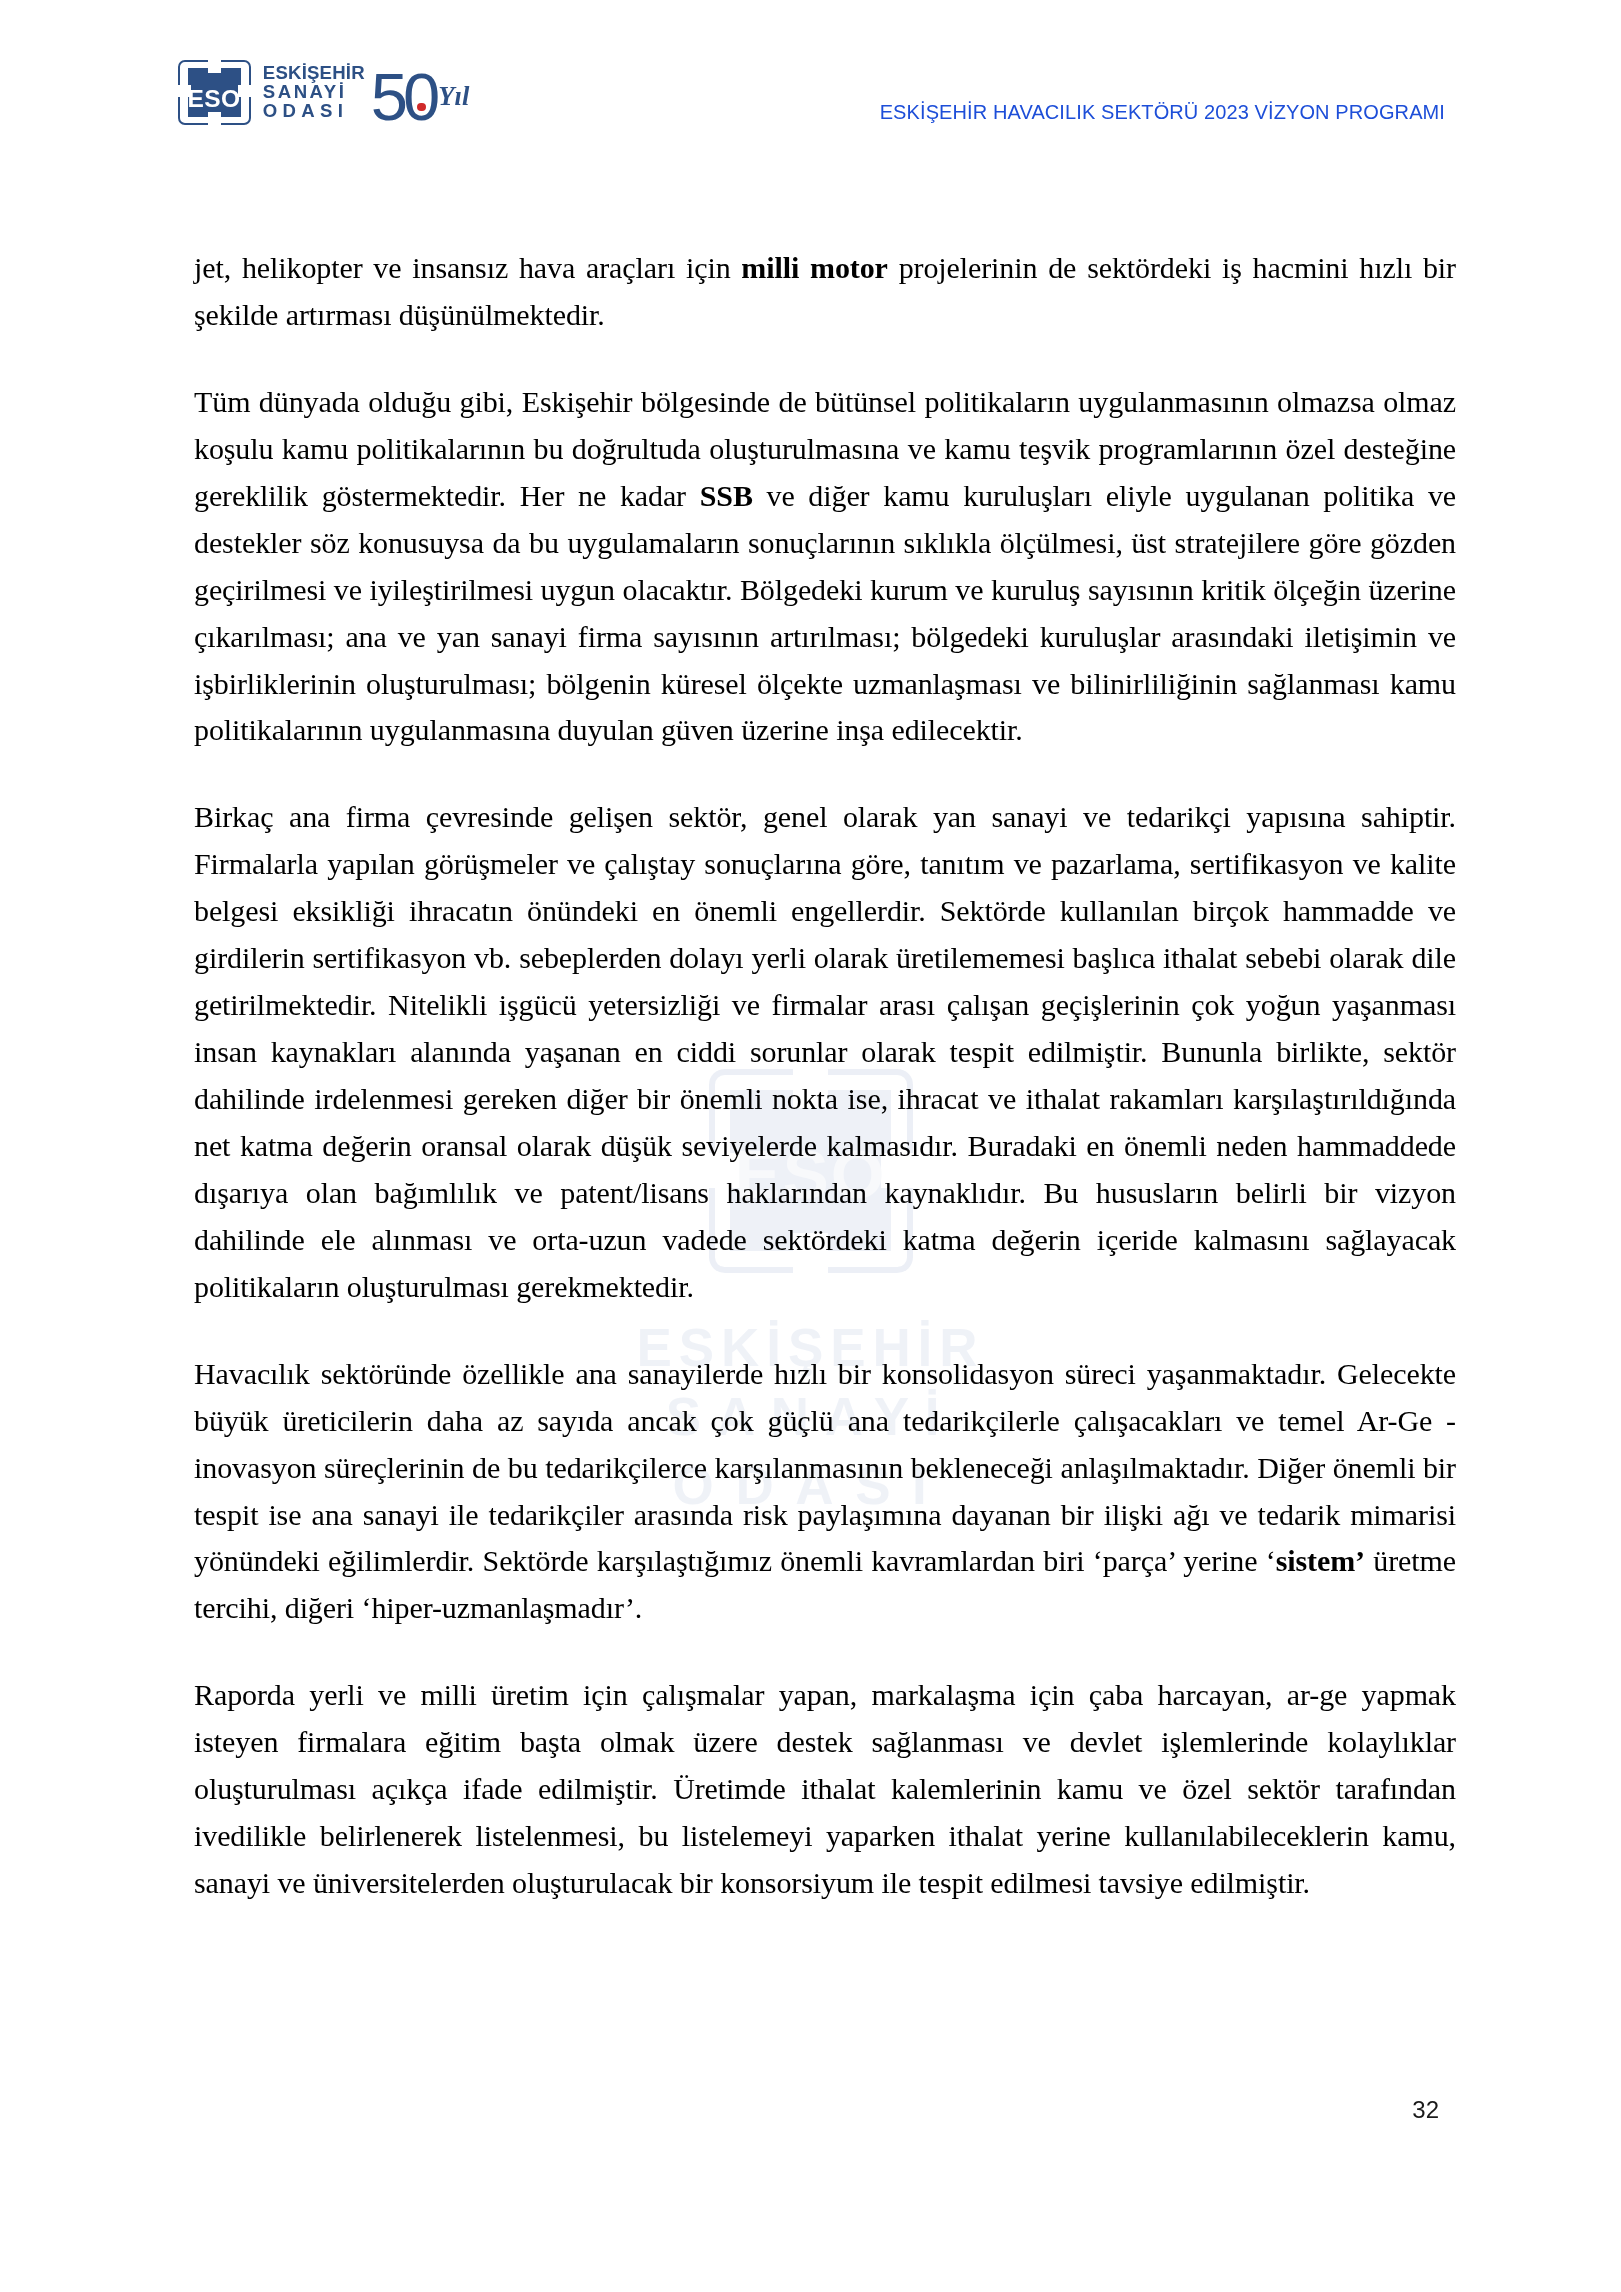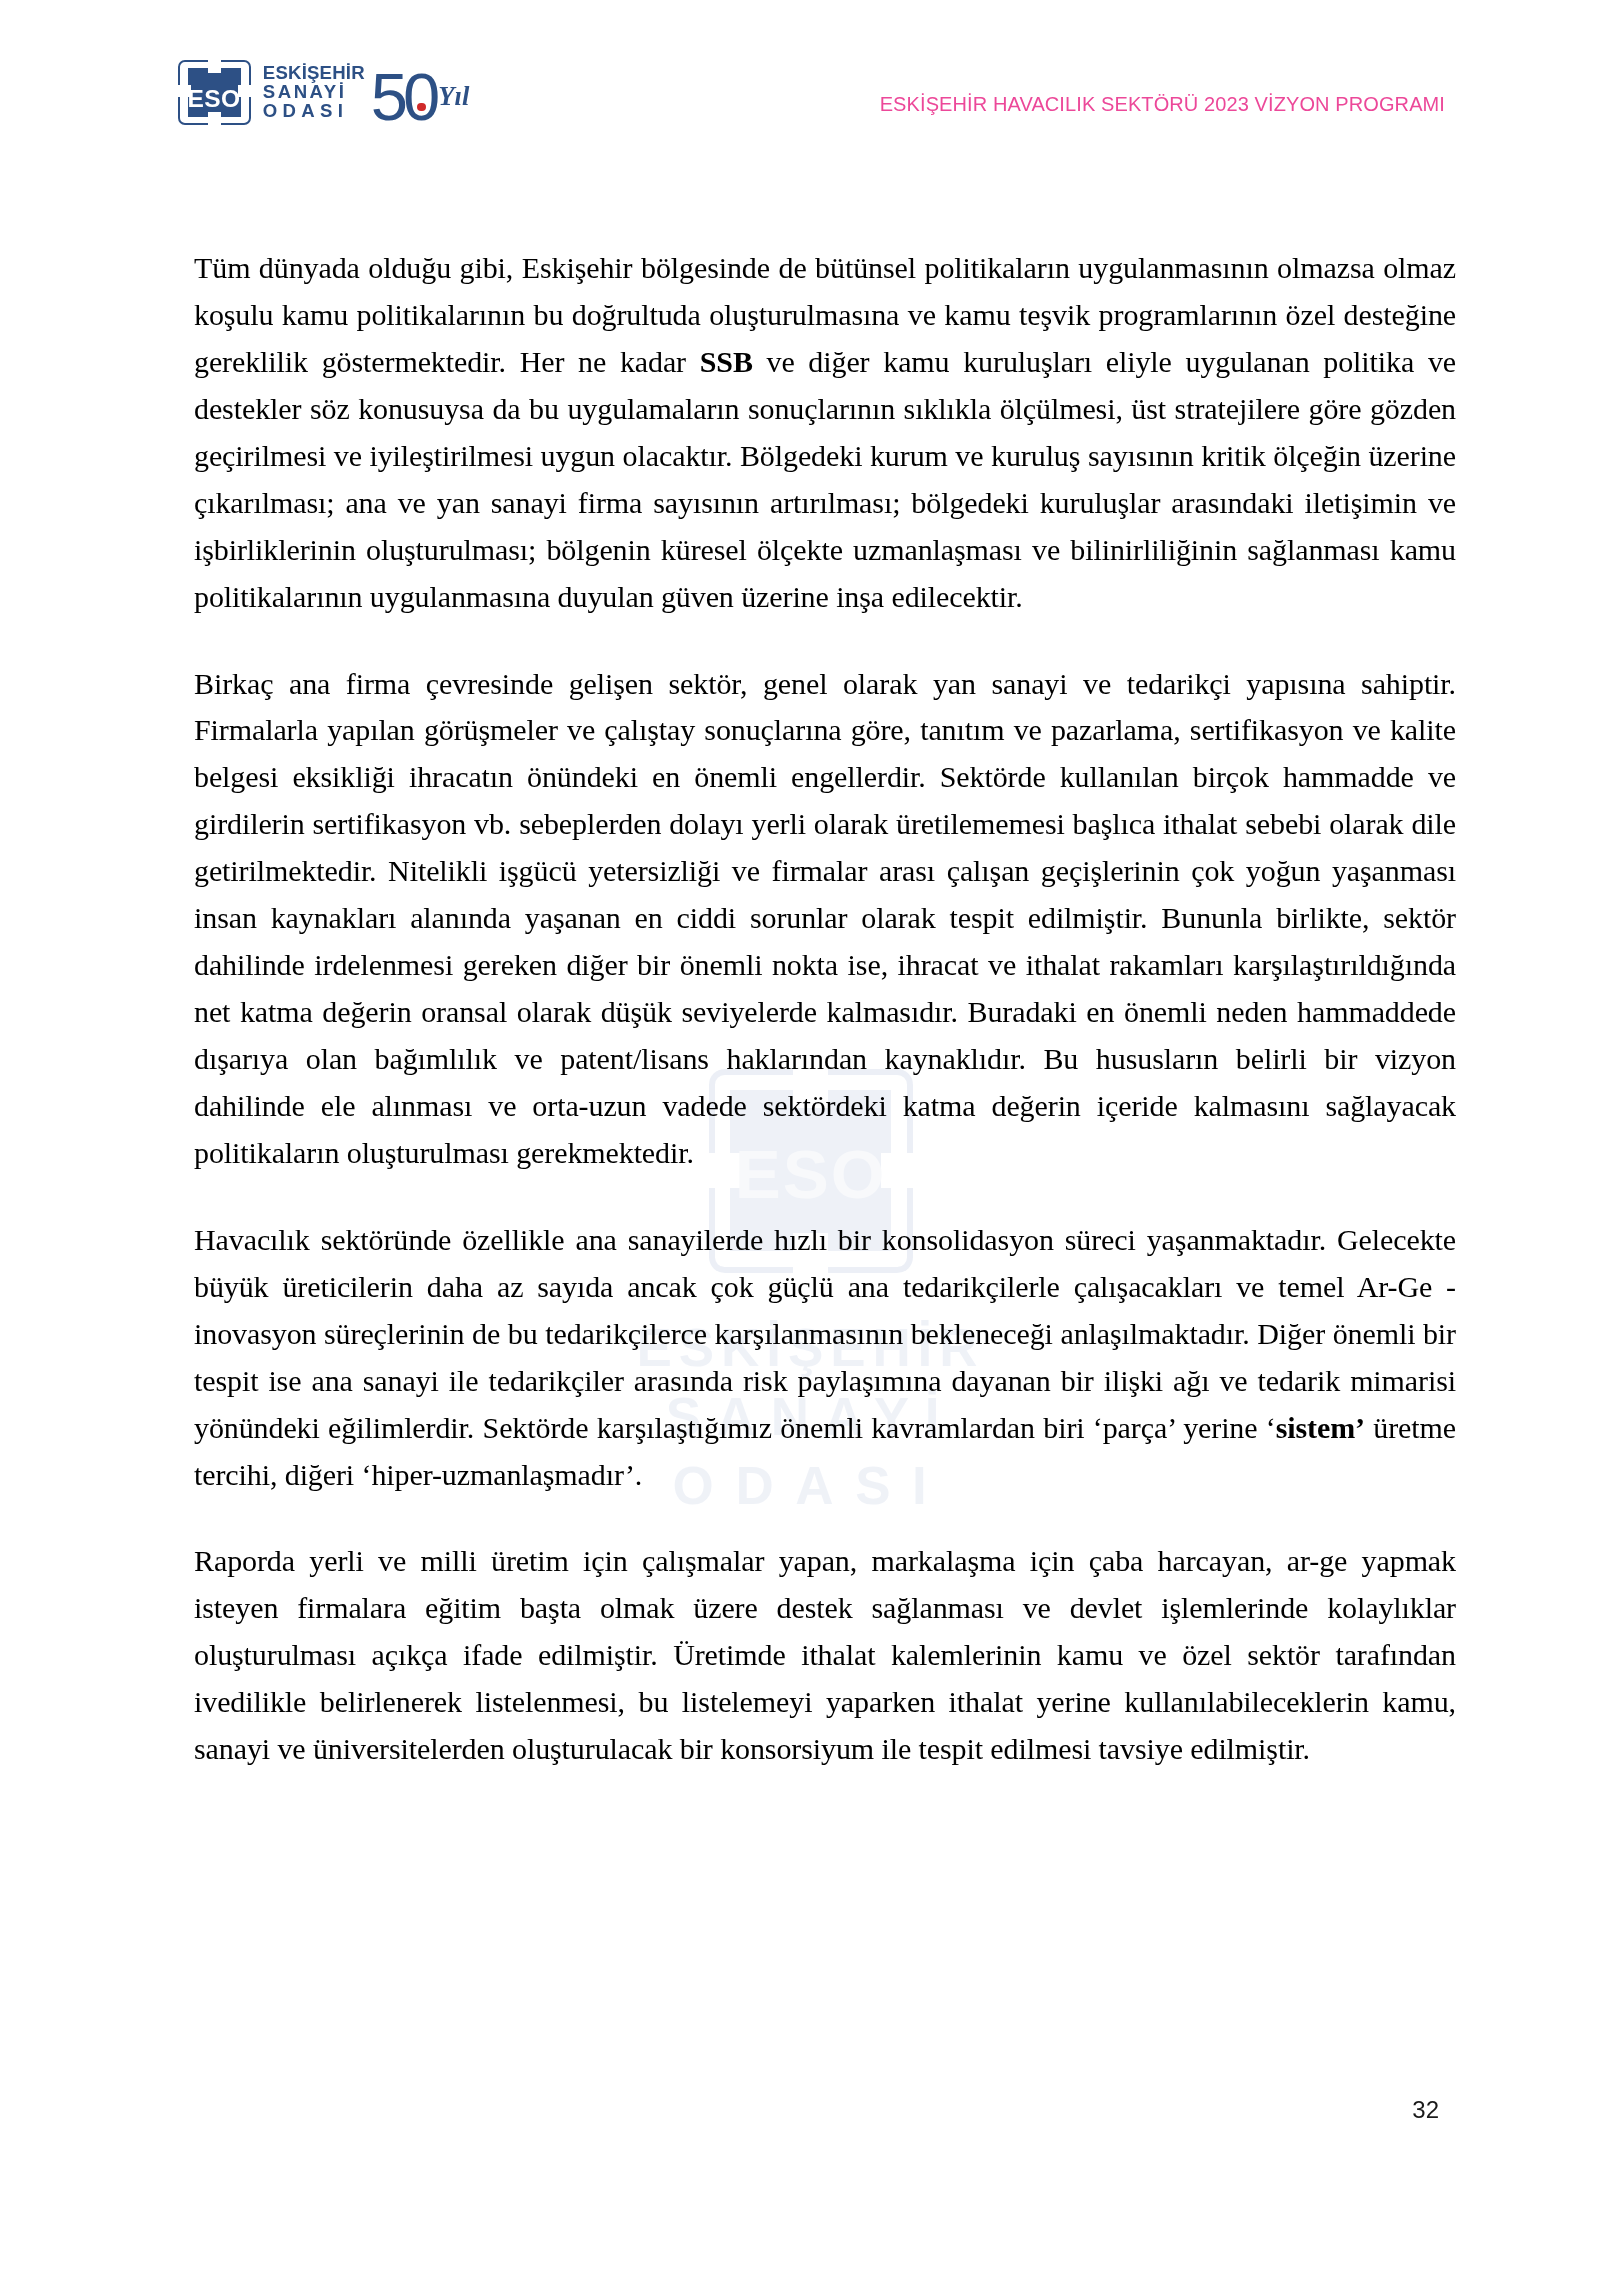--- a/index.html
+++ b/index.html
@@ -176,25 +176,25 @@
     font-weight: bold;
     font-size: 26.5px;
     color: #2d5085;
     margin-left: 2.9px;
     margin-bottom: 15px;
   }
 
   .header-title {
     position: absolute;
     right: 176px;
-    top: 90px;
+    top: 98px;
     text-align: center;
     font-family: "Liberation Sans", sans-serif;
     font-size: 20px;
-    color: #ec4899;
+    color: #1d4ed8;
     line-height: 1.45;
     letter-spacing: 0.1px;
   }
 
   
   .content {
     position: absolute;
     left: 194px;
     top: 245px;
     width: 1262px;
@@ -271,20 +271,21 @@
       </div>
     </div>
 
     <div class="header-title">
       <div>ESKİŞEHİR HAVACILIK SEKTÖRÜ 2023 VİZYON PROGRAMI</div>
     </div>
   </div>
 
   <div class="content">
 
+    <p class="para"><span>jet, helikopter ve insansız hava araçları için </span><b>milli motor</b><span> projelerinin de sektördeki iş hacmini hızlı bir şekilde artırması düşünülmektedir.</span></p>
 
     <p class="para"><span>Tüm dünyada olduğu gibi, Eskişehir bölgesinde de bütünsel politikaların uygulanmasının olmazsa olmaz koşulu kamu politikalarının bu doğrultuda oluşturulmasına ve kamu teşvik programlarının özel desteğine gereklilik göstermektedir. Her ne kadar </span><b>SSB</b><span> ve diğer kamu kuruluşları eliyle uygulanan politika ve destekler söz konusuysa da bu uygulamaların sonuçlarının sıklıkla ölçülmesi, üst stratejilere göre gözden geçirilmesi ve iyileştirilmesi uygun olacaktır. Bölgedeki kurum ve kuruluş sayısının kritik ölçeğin üzerine çıkarılması; ana ve yan sanayi firma sayısının artırılması; bölgedeki kuruluşlar arasındaki iletişimin ve işbirliklerinin oluşturulması; bölgenin küresel ölçekte uzmanlaşması ve bilinirliliğinin sağlanması kamu politikalarının uygulanmasına duyulan güven üzerine inşa edilecektir.</span></p>
 
     <p class="para"><span>Birkaç ana firma çevresinde gelişen sektör, genel olarak yan sanayi ve tedarikçi yapısına sahiptir. Firmalarla yapılan görüşmeler ve çalıştay sonuçlarına göre, tanıtım ve pazarlama, sertifikasyon ve kalite belgesi eksikliği ihracatın önündeki en önemli engellerdir. Sektörde kullanılan birçok hammadde ve girdilerin sertifikasyon vb. sebeplerden dolayı yerli olarak üretilememesi başlıca ithalat sebebi olarak dile getirilmektedir. Nitelikli işgücü yetersizliği ve firmalar arası çalışan geçişlerinin çok yoğun yaşanması insan kaynakları alanında yaşanan en ciddi sorunlar olarak tespit edilmiştir. Bununla birlikte, sektör dahilinde irdelenmesi gereken diğer bir önemli nokta ise, ihracat ve ithalat rakamları karşılaştırıldığında net katma değerin oransal olarak düşük seviyelerde kalmasıdır. Buradaki en önemli neden hammaddede dışarıya olan bağımlılık ve patent/lisans haklarından kaynaklıdır. Bu hususların belirli bir vizyon dahilinde ele alınması ve orta-uzun vadede sektördeki katma değerin içeride kalmasını sağlayacak politikaların oluşturulması gerekmektedir.</span></p>
 
     <p class="para"><span>Havacılık sektöründe özellikle ana sanayilerde hızlı bir konsolidasyon süreci yaşanmaktadır. Gelecekte büyük üreticilerin daha az sayıda ancak çok güçlü ana tedarikçilerle çalışacakları ve temel Ar-Ge - inovasyon süreçlerinin de bu tedarikçilerce karşılanmasının bekleneceği anlaşılmaktadır. Diğer önemli bir tespit ise ana sanayi ile tedarikçiler arasında risk paylaşımına dayanan bir ilişki ağı ve tedarik mimarisi yönündeki eğilimlerdir. Sektörde karşılaştığımız önemli kavramlardan biri ‘parça’ yerine ‘</span><b>sistem’</b><span> üretme tercihi, diğeri ‘hiper-uzmanlaşmadır’.</span></p>
 
     <p class="para"><span>Raporda yerli ve milli üretim için çalışmalar yapan, markalaşma için çaba harcayan, ar-ge yapmak isteyen firmalara eğitim başta olmak üzere destek sağlanması ve devlet işlemlerinde kolaylıklar oluşturulması açıkça ifade edilmiştir. Üretimde ithalat kalemlerinin kamu ve özel sektör tarafından ivedilikle belirlenerek listelenmesi, bu listelemeyi yaparken ithalat yerine kullanılabileceklerin kamu, sanayi ve üniversitelerden oluşturulacak bir konsorsiyum ile tespit edilmesi tavsiye edilmiştir.</span></p>
 
   </div>

